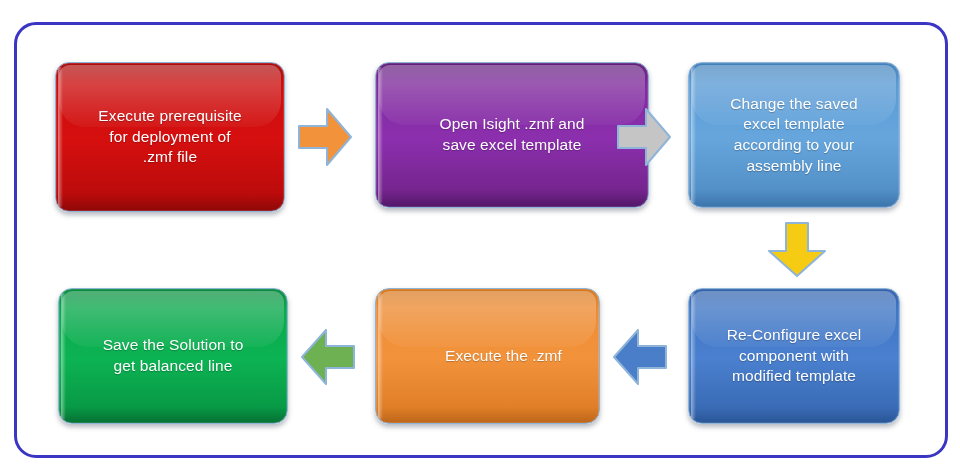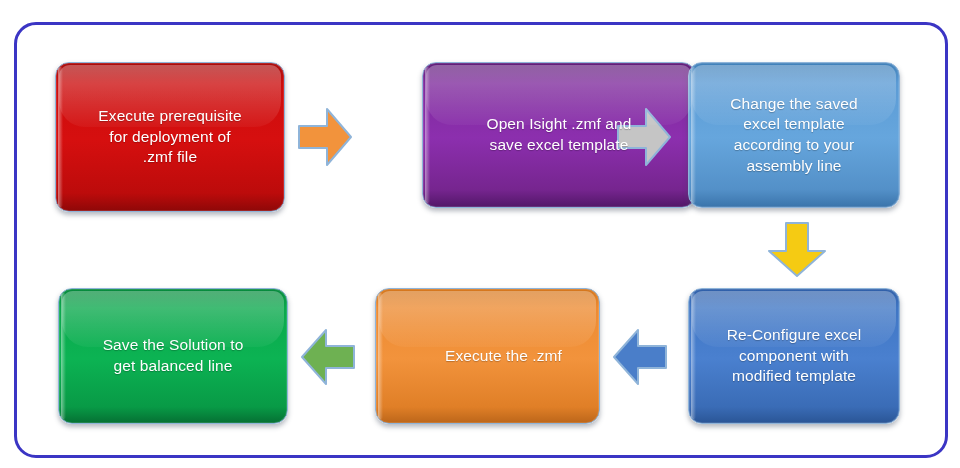--- a/index.html
+++ b/index.html
@@ -82,21 +82,21 @@
 for deployment of
 .zmf file</span>
   </div>
 
   <div class="arrow" style="left:297px;top:106px;width:56px;height:62px;">
     <svg viewBox="0 0 56 62" preserveAspectRatio="none" aria-hidden="true">
       <path d="M2,20 L30,20 L30,3 L54,31 L30,59 L30,42 L2,42 Z" fill="#f2933c"></path>
     </svg>
   </div>
 
-  <div class="box box-purple" style="left:375px;top:62px;width:274px;height:146px;margin-left:47px;">
+  <div class="box box-purple" style="left:375px;top:62px;width:274px;height:146px;">
     <span class="label">Open Isight .zmf and
 save excel template</span>
   </div>
 
   <div class="arrow" style="left:616px;top:106px;width:56px;height:62px;">
     <svg viewBox="0 0 56 62" preserveAspectRatio="none" aria-hidden="true">
       <path d="M2,20 L30,20 L30,3 L54,31 L30,59 L30,42 L2,42 Z" fill="#c5c5c5"></path>
     </svg>
   </div>
 

